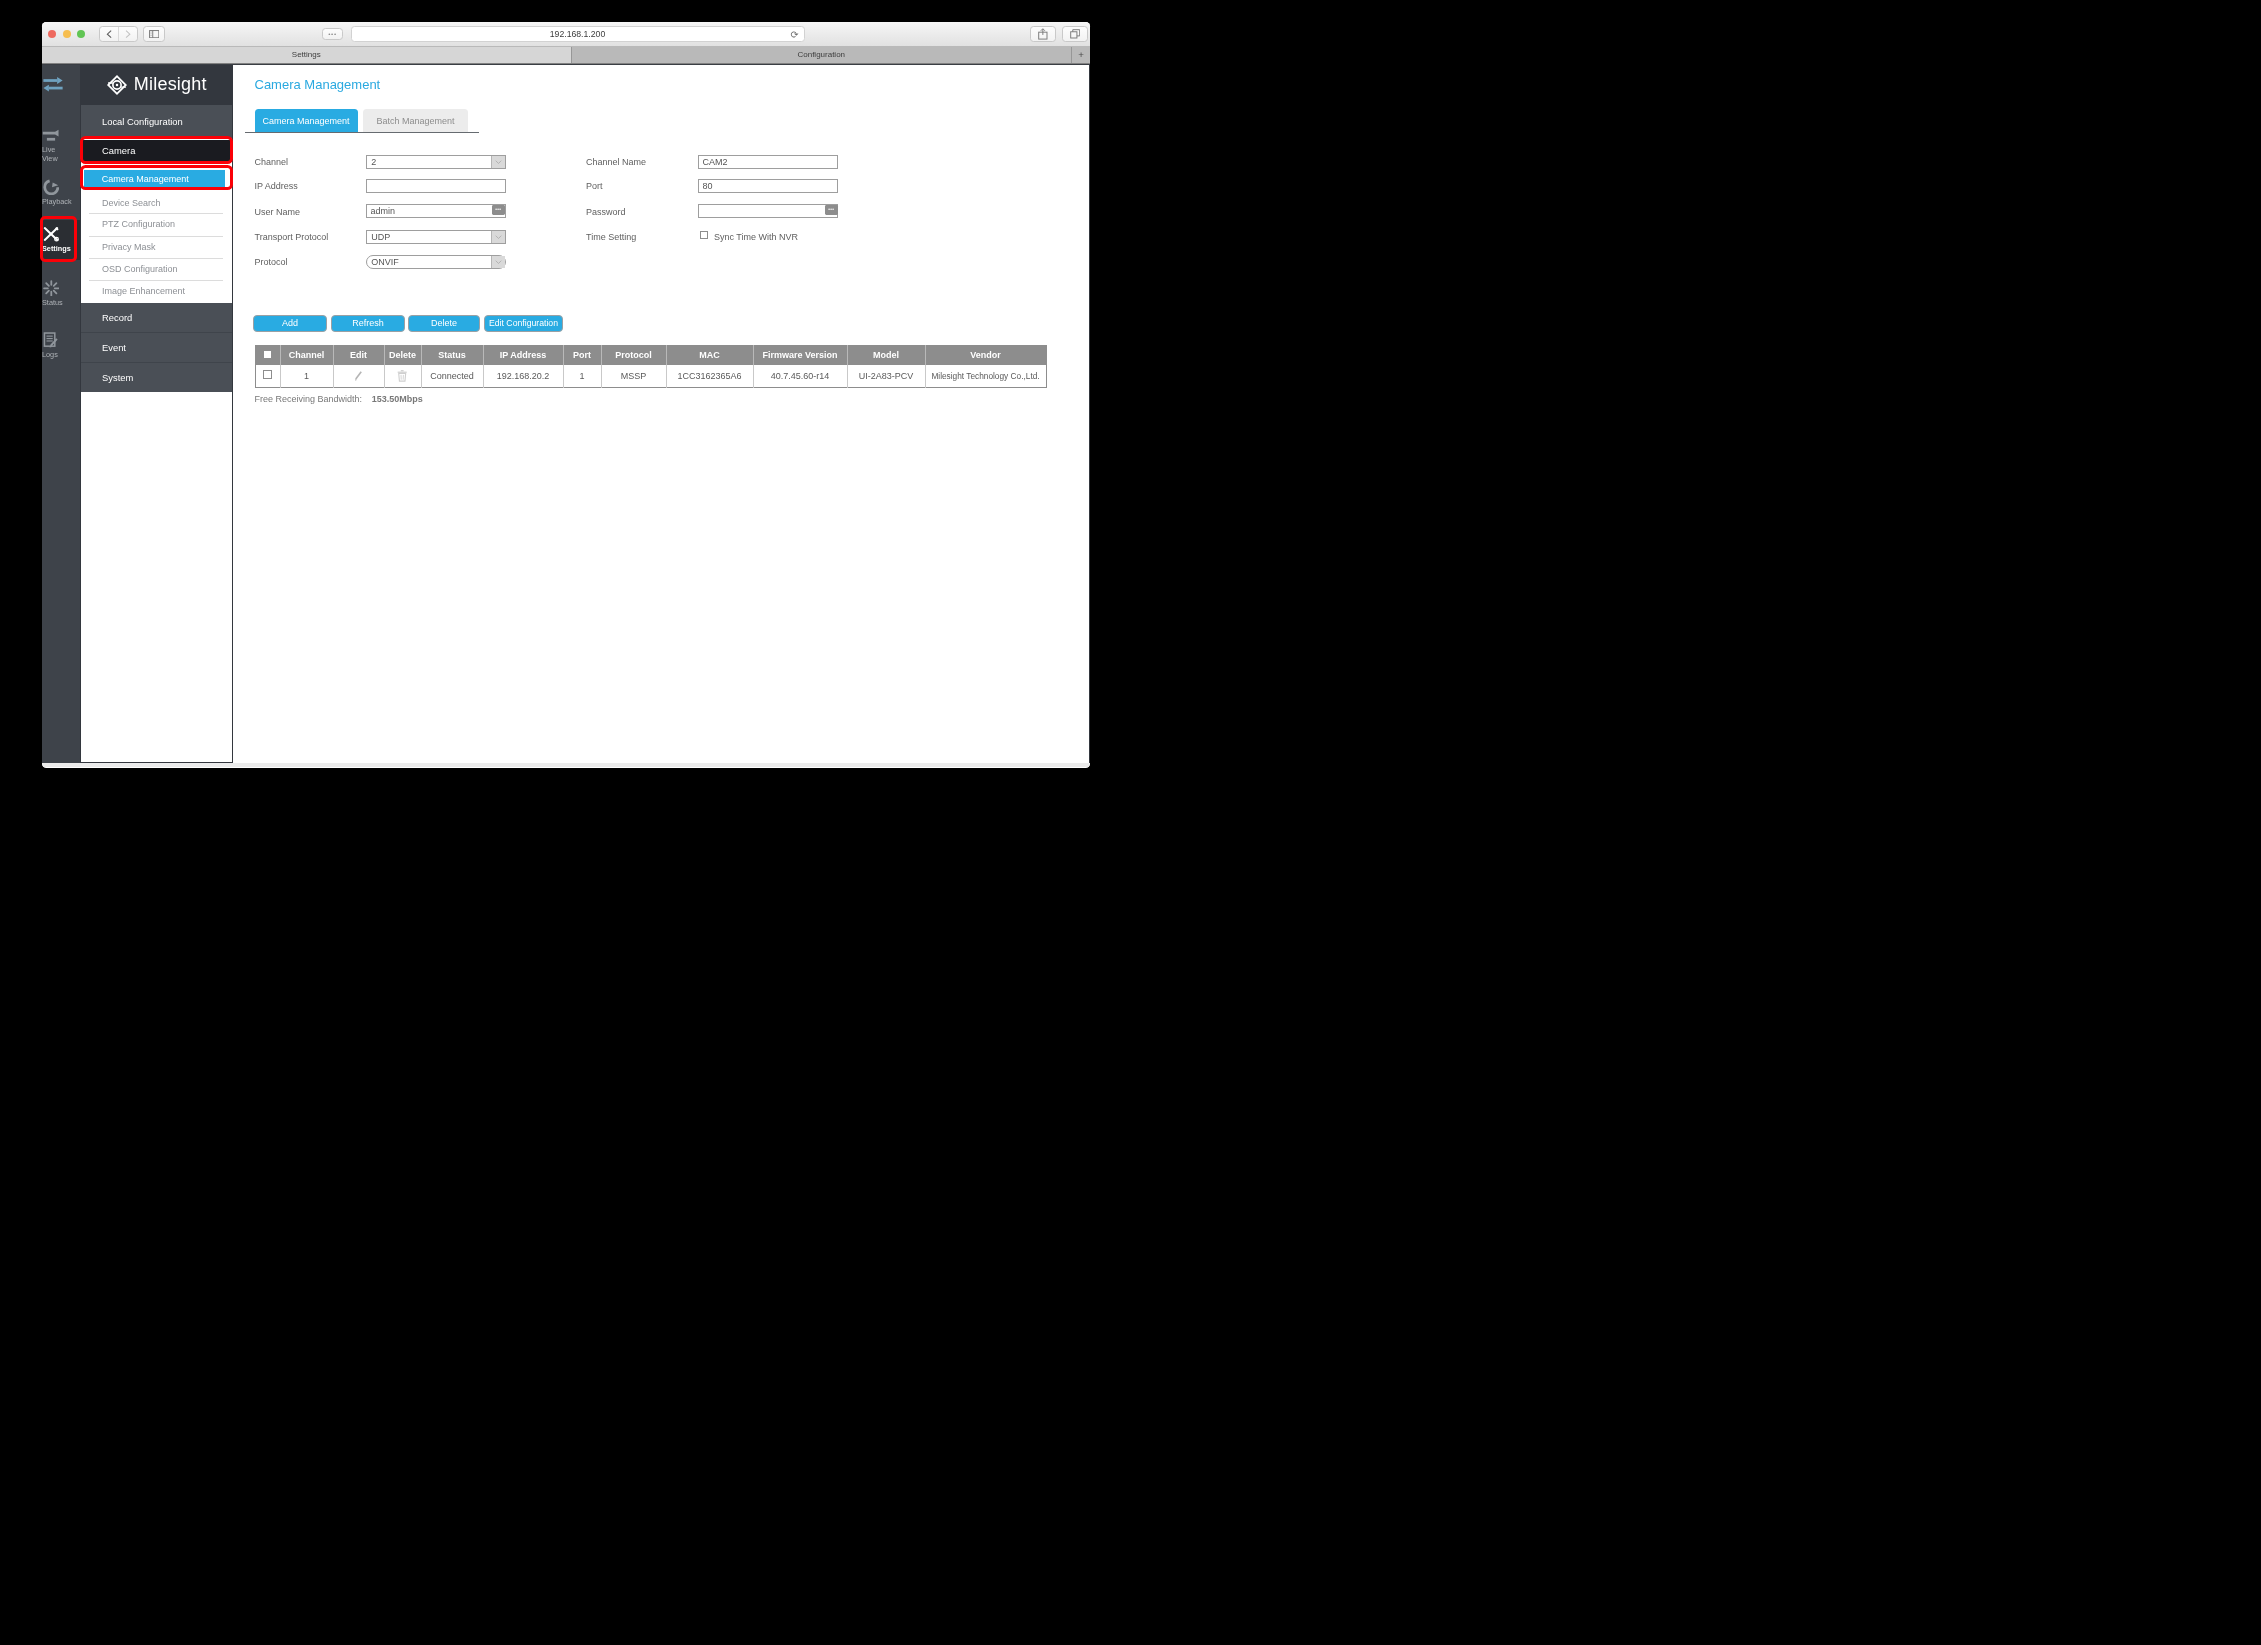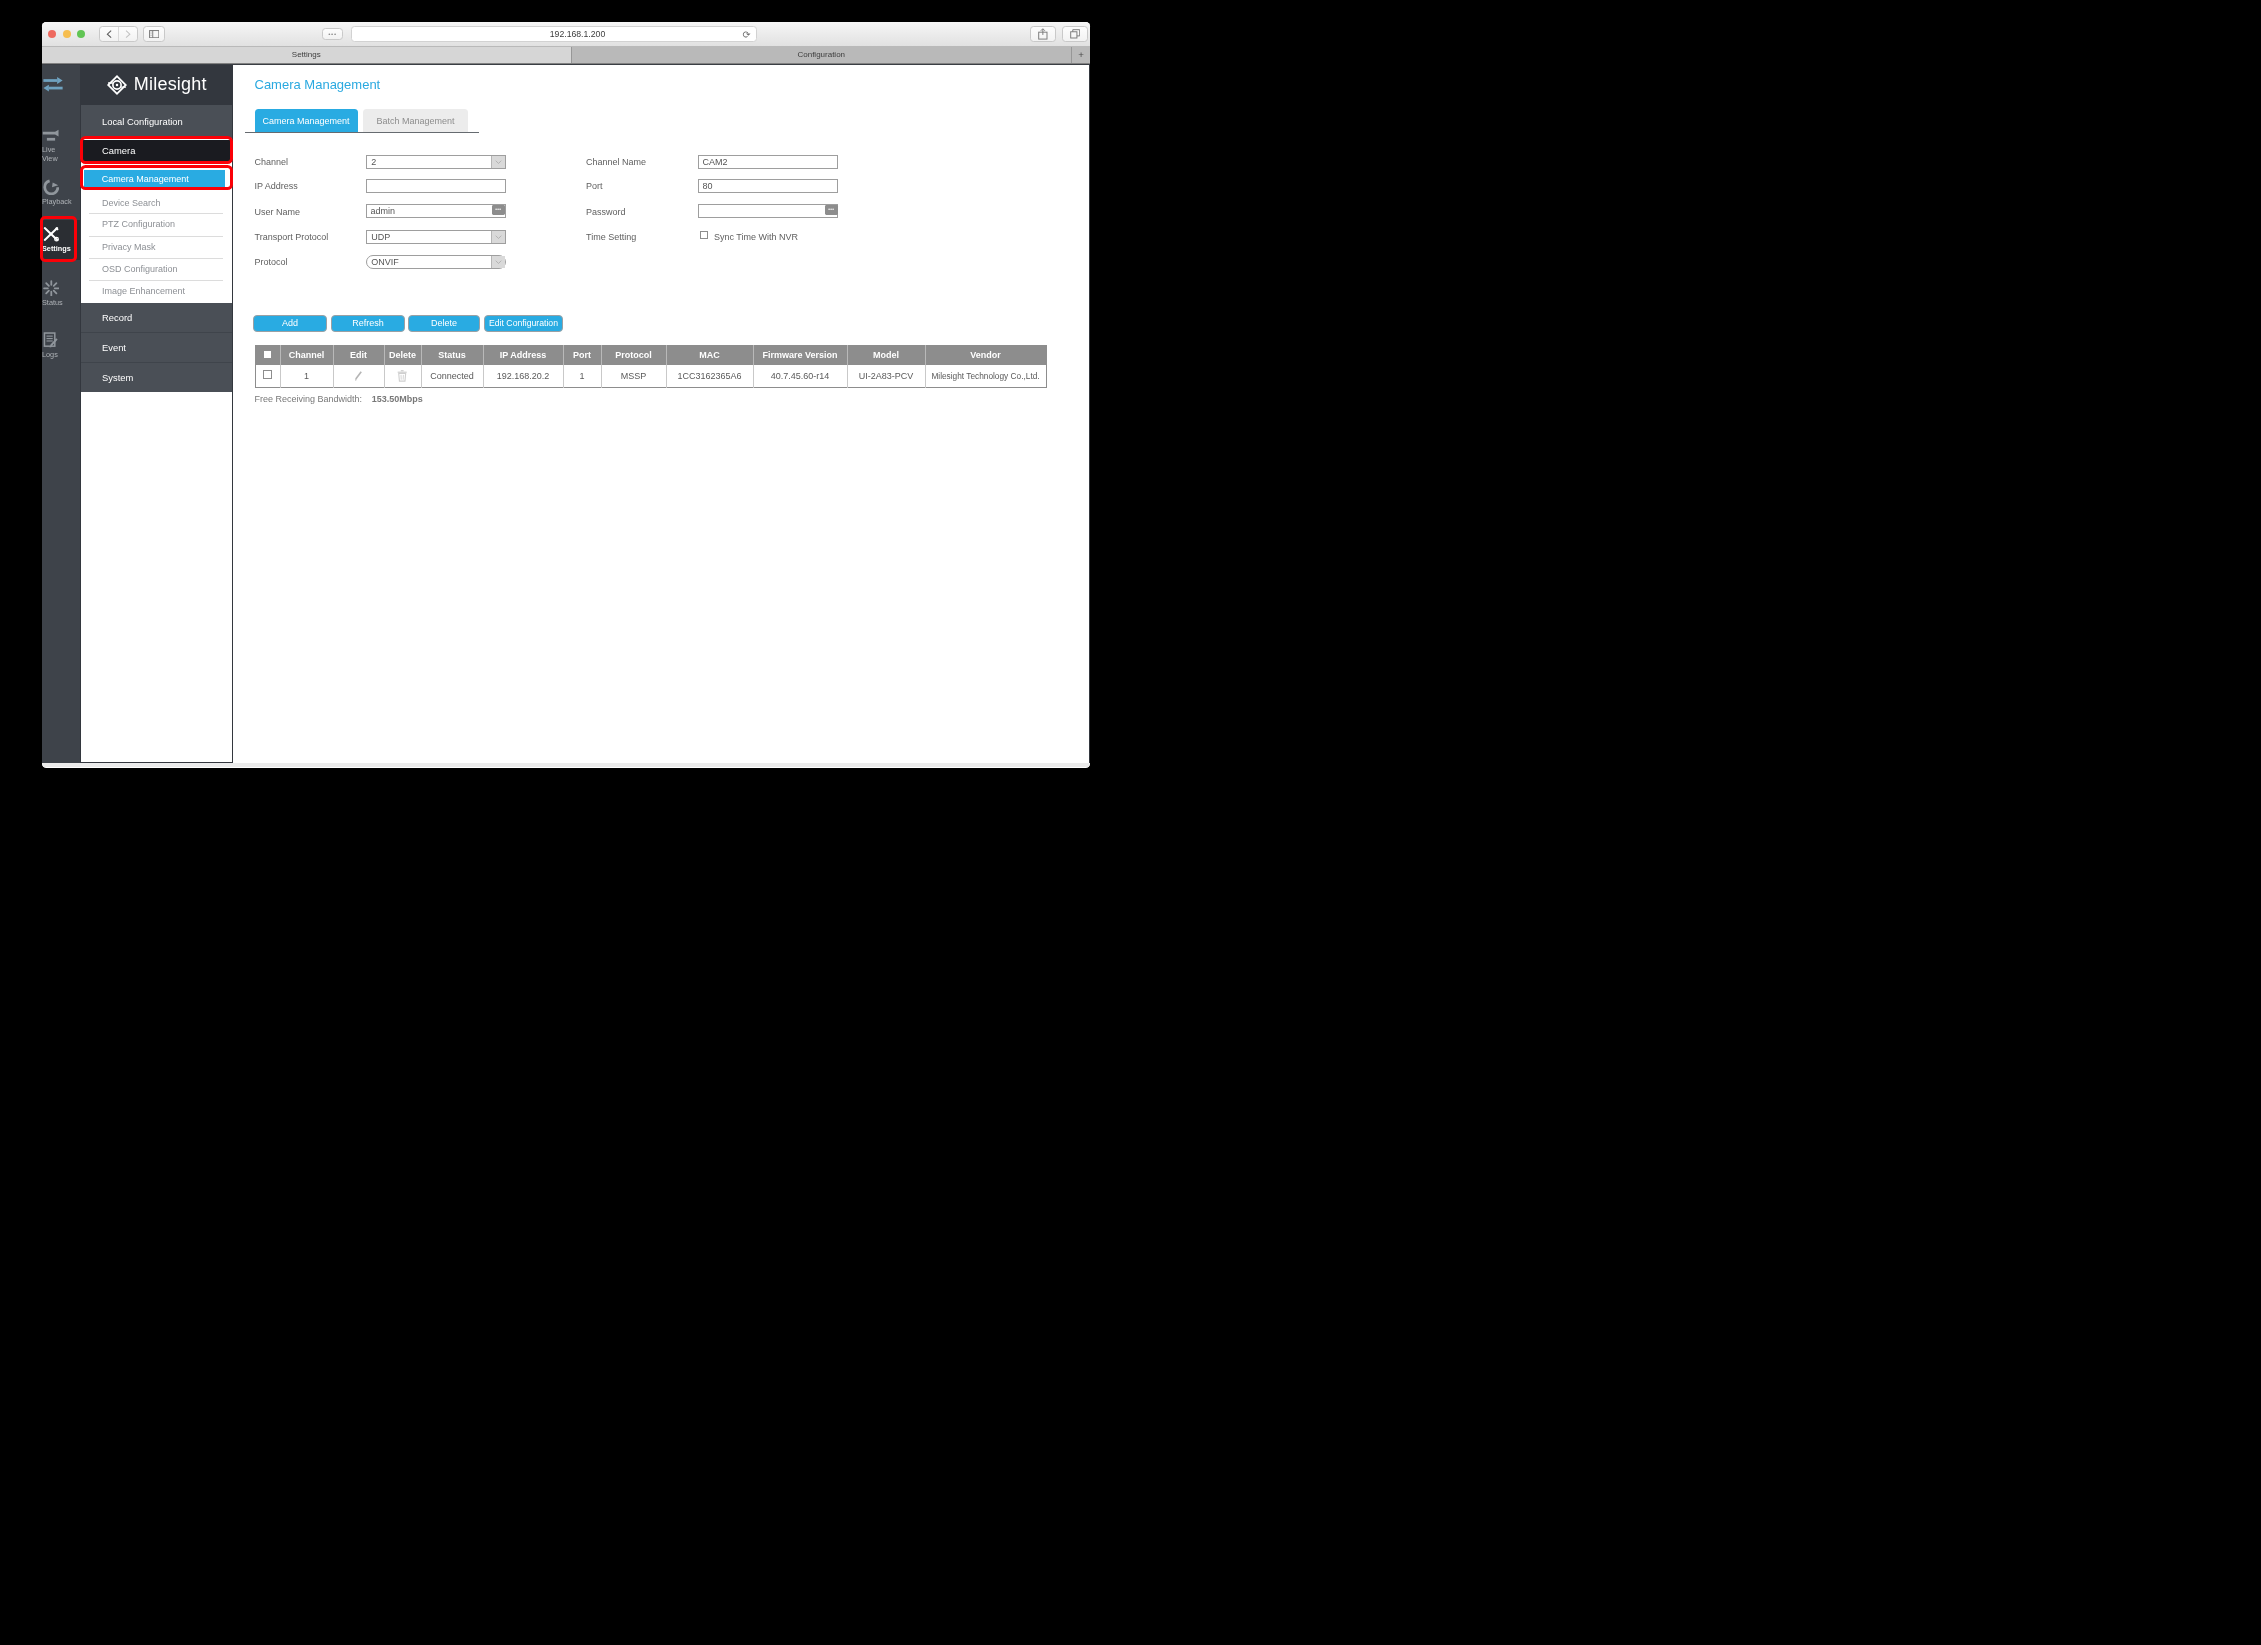--- a/index.html
+++ b/index.html
@@ -18,21 +18,21 @@
   .tl.red { left:6.2px;  background:#ee6a5f; }
   .tl.yel { left:21px; background:#f6be50; }
   .tl.grn { left:35px; background:#61c554; }
   .tbtn { position:absolute; top:4.9px; height:15.3px; background:linear-gradient(#fdfdfd,#f2f2f2);
           border:0.7px solid #c9c9c9; border-radius:3.5px; display:flex; align-items:center; justify-content:center; }
   .navgroup { left:57px; width:39px; display:flex; padding:0; }
   .navseg { flex:1; display:flex; align-items:center; justify-content:center; height:100%; }
   .navseg.first { border-right:0.7px solid #d9d9d9; }
   .toggle-btn { left:101px; width:21.5px; }
   .dots-btn { left:280px; width:21px; top:6.2px; height:12.5px; color:#8a8a8a; font-size:6.2px; letter-spacing:0.7px; }
-  .urlfield { position:absolute; left:309px; top:4.9px; width:406px; height:15.3px; background:#fff;
+  .urlfield { position:absolute; left:309px; top:4.9px; width:454px; height:15.3px; background:#fff;
               border:0.7px solid #d2d2d2; border-radius:3.5px; }
   .urlfield input { position:absolute; left:21px; right:21px; top:0; height:14px; width:409px; border:0; outline:0;
               text-align:center; font-size:8.7px; color:#3c3c3c; font-family:"Liberation Sans",sans-serif; background:transparent; }
   .url-refresh { position:absolute; right:5.5px; top:1.4px; font-size:9.7px; color:#6b6b6b; cursor:default; }
   .share-btn { left:988px; width:26px; }
   .tabs-btn { left:1020px; width:26px; }
 
   
   .tabbar { position:relative; height:17.3px; background:#b9b9b9; border-bottom:0.7px solid #818181; display:flex; }
   .btab { height:100%; display:flex; align-items:center; justify-content:center;

